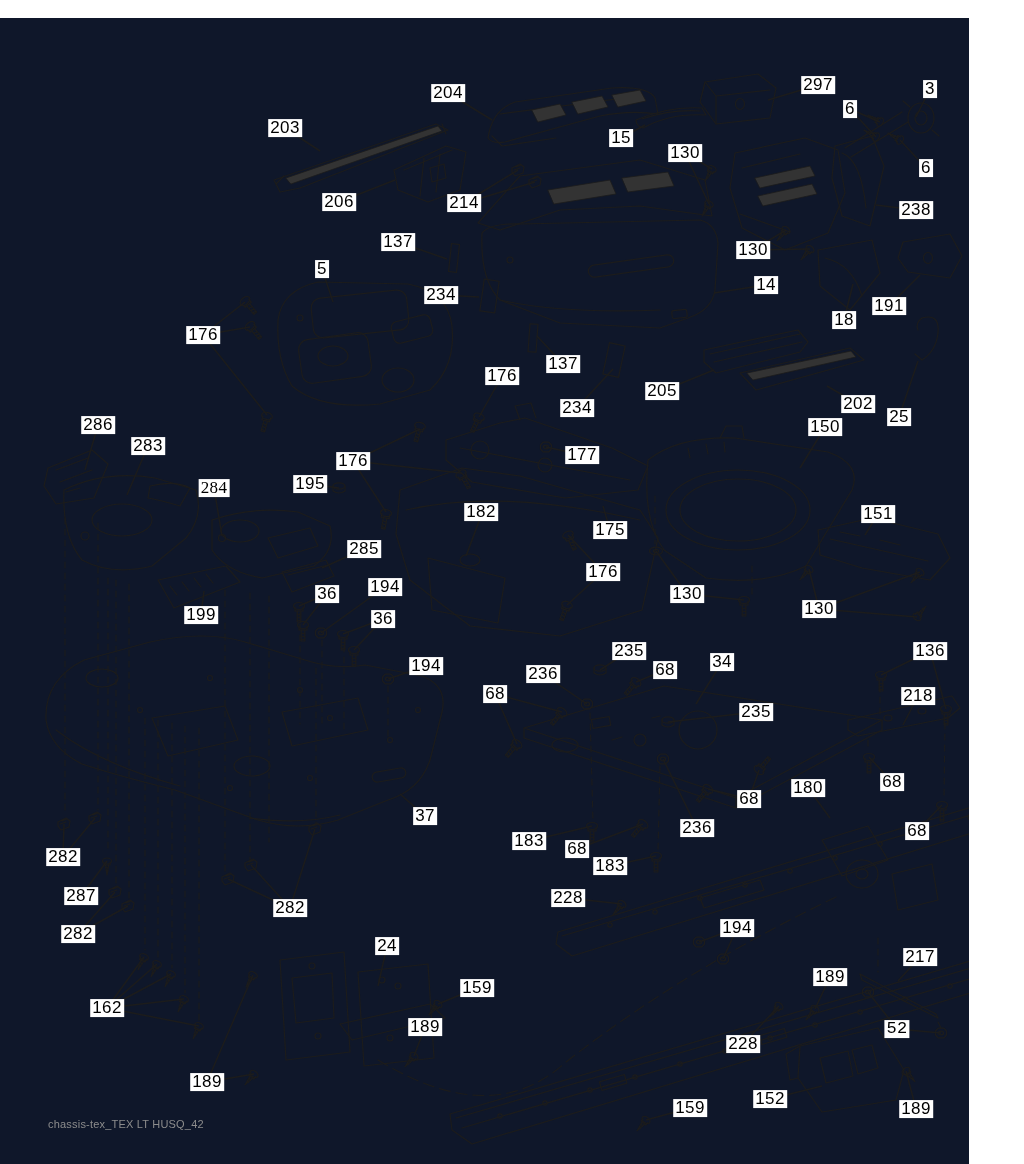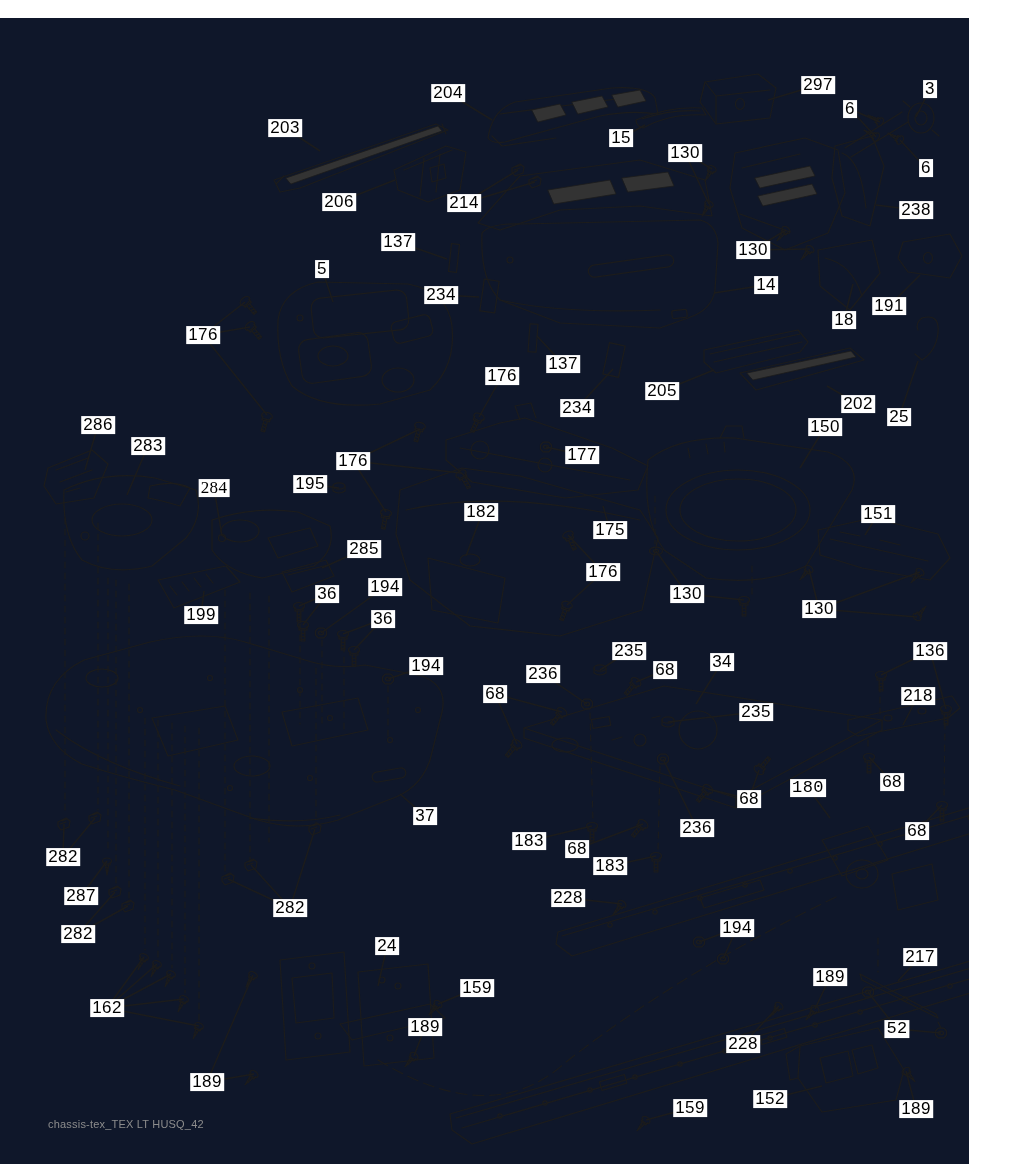--- a/index.html
+++ b/index.html
@@ -545,21 +545,21 @@
       <div class="callout" style="left: 629px; top: 633px;">235</div>
       <div class="callout" style="left: 930px; top: 633px;">136</div>
       <div class="callout" style="left: 722px; top: 644px;">34</div>
       <div class="callout" style="left: 426px; top: 648px;">194</div>
       <div class="callout" style="left: 665px; top: 652px;">68</div>
       <div class="callout" style="left: 543px; top: 656px;">236</div>
       <div class="callout" style="left: 495px; top: 676px;">68</div>
       <div class="callout" style="left: 918px; top: 678px;">218</div>
       <div class="callout" style="left: 756px; top: 694px;">235</div>
       <div class="callout" style="left: 892px; top: 764px;">68</div>
-      <div class="callout" style="left: 808px; top: 770px; font-family: Liberation Mono, monospace;">180</div>
+      <div class="callout" style="left: 808px; top: 770px;">180</div>
       <div class="callout" style="left: 749px; top: 781px;">68</div>
       <div class="callout" style="left: 425px; top: 798px;">37</div>
       <div class="callout" style="left: 697px; top: 810px;">236</div>
       <div class="callout" style="left: 917px; top: 813px;">68</div>
       <div class="callout" style="left: 529px; top: 823px;">183</div>
       <div class="callout" style="left: 577px; top: 831px;">68</div>
       <div class="callout" style="left: 63px; top: 839px;">282</div>
       <div class="callout" style="left: 610px; top: 848px;">183</div>
       <div class="callout" style="left: 81px; top: 878px;">287</div>
       <div class="callout" style="left: 568px; top: 880px;">228</div>

